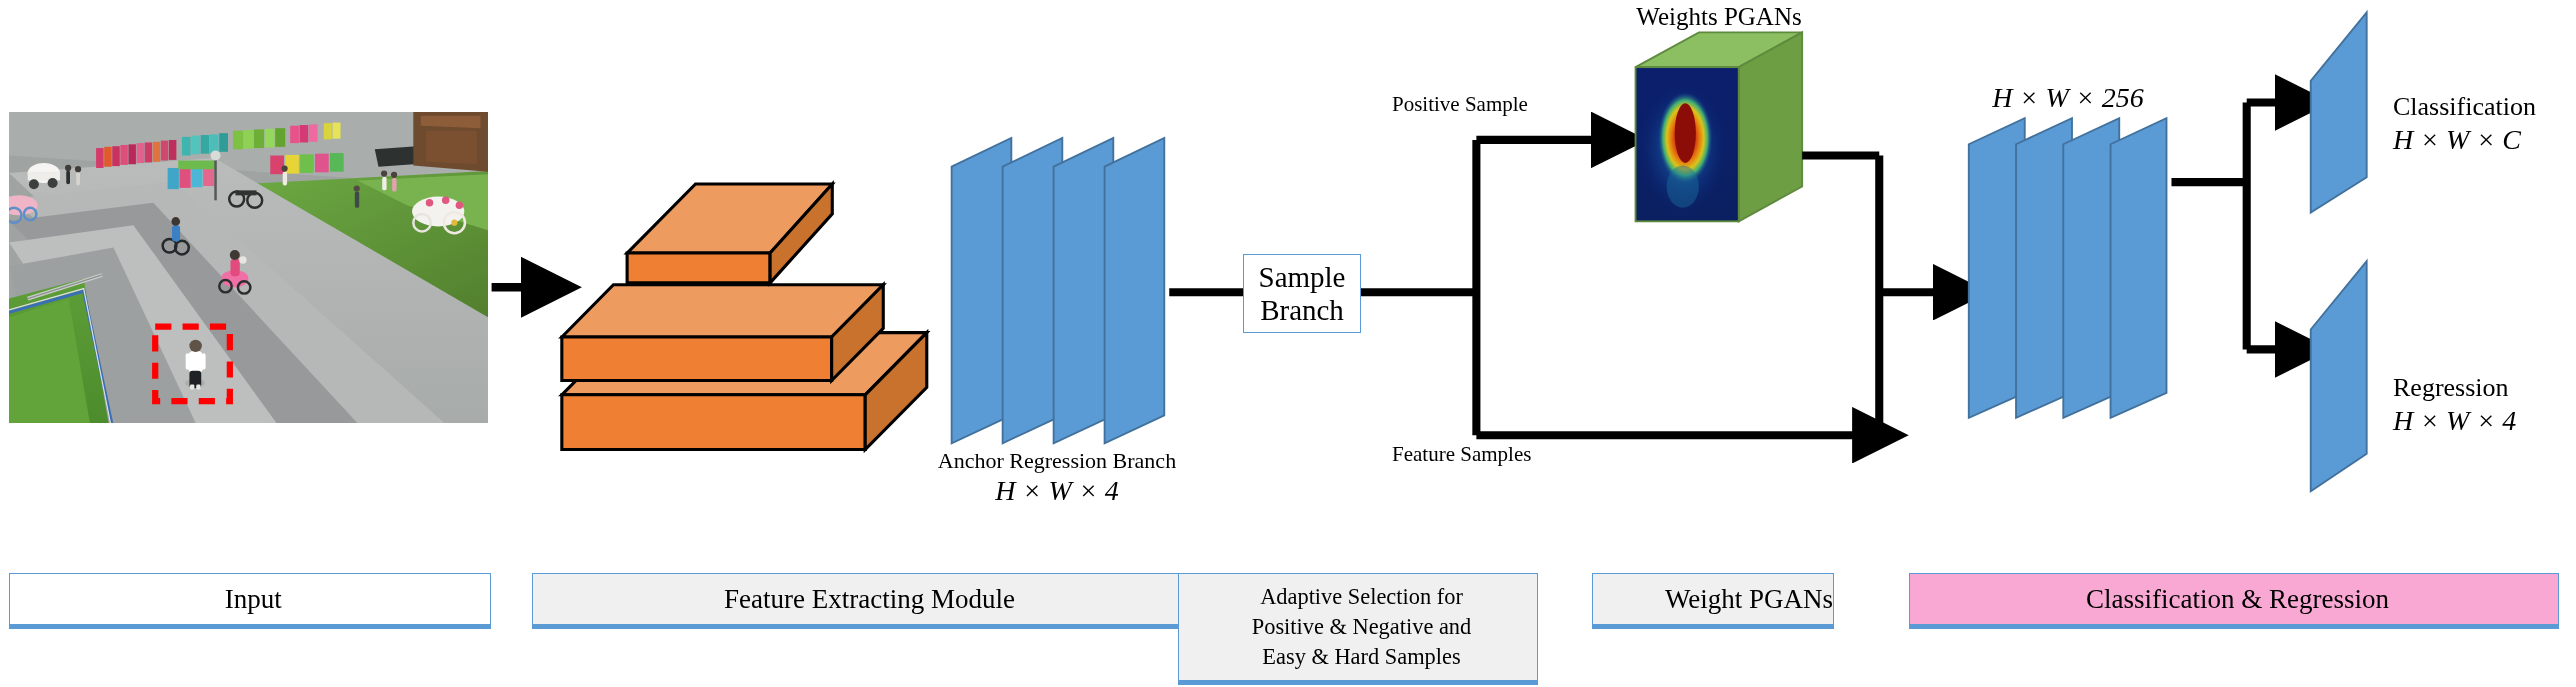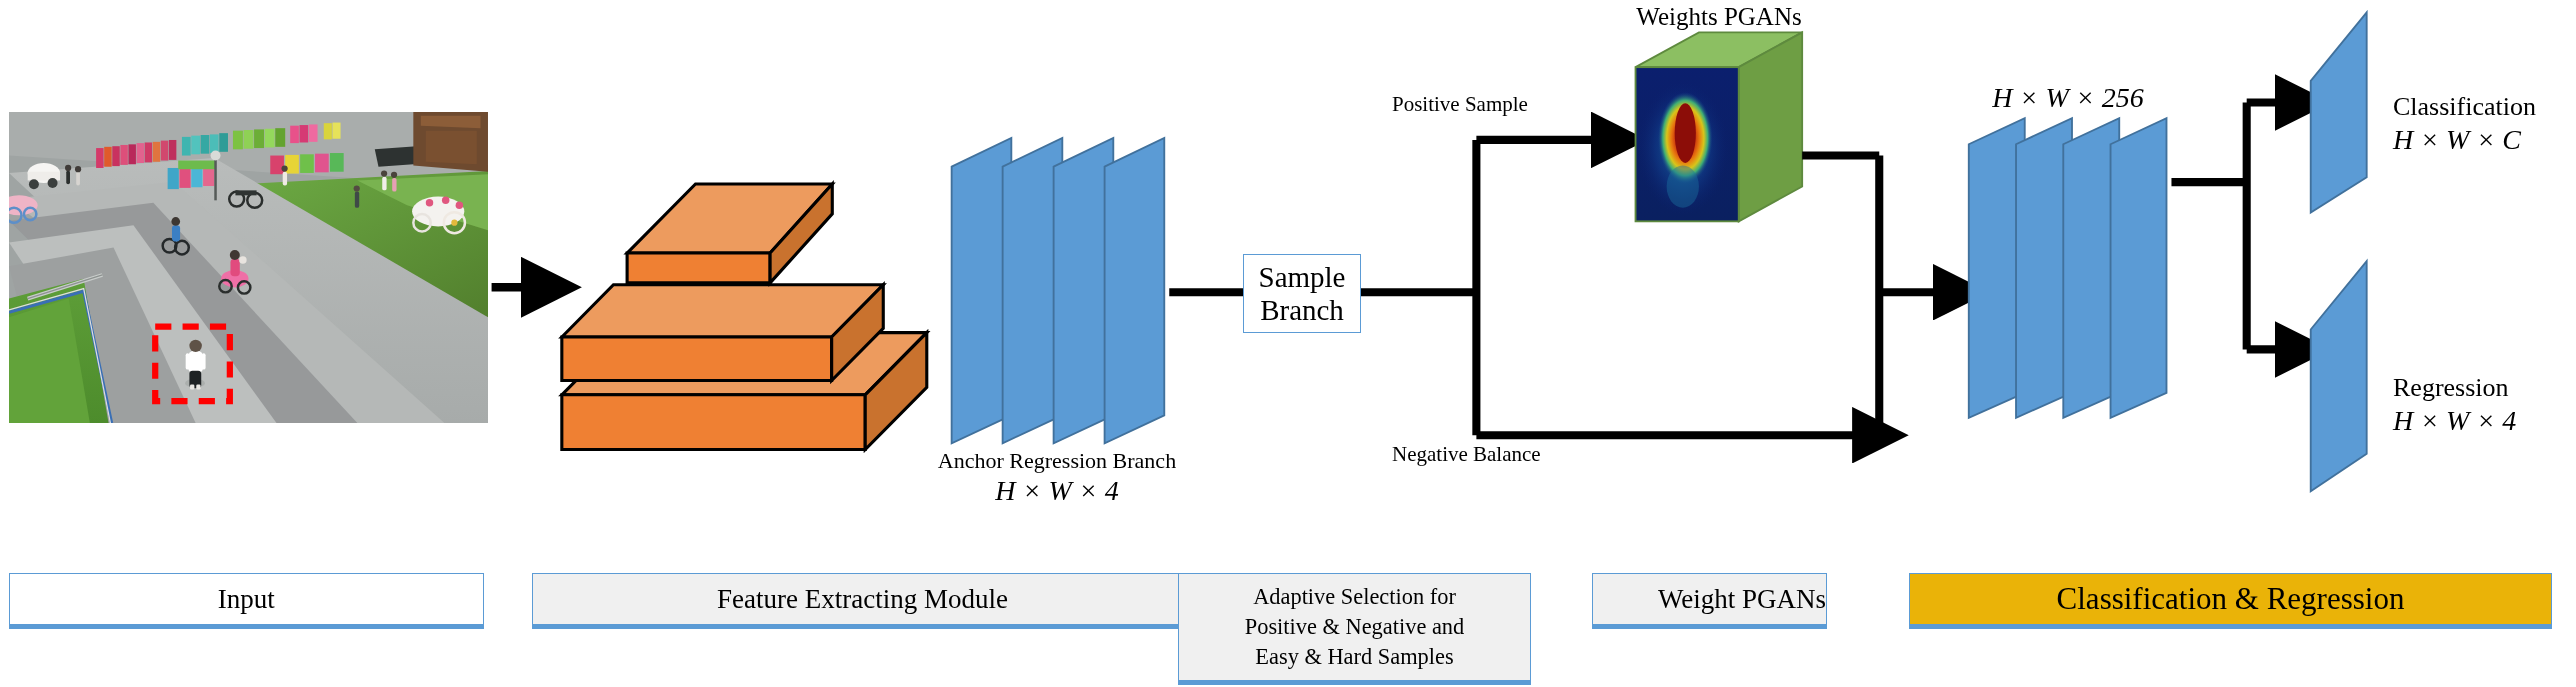--- a/index.html
+++ b/index.html
@@ -27,27 +27,27 @@
     border:1.9px solid #5B9BD5;background:#ffffff;
     display:flex;align-items:center;justify-content:center;
     font-size:29px;line-height:1.12;text-align:center;
   }
 
   
   .cap{
     position:absolute;border:1.9px solid #5B9BD5;
     border-bottom:5.6px solid #5B9BD5;
     display:flex;align-items:center;justify-content:center;
-    text-align:center;line-height:1.35;
+    text-align:center;line-height:1.35;padding-left:7px;
   }
   #cap-input{left:8.7px;top:573px;width:473px;height:50px;background:#ffffff;font-size:27px;}
   #cap-feature{left:532px;top:573px;width:659px;height:50px;background:#f0f0f0;font-size:27px;}
   #cap-adaptive{left:1178px;top:573px;width:351px;height:106px;background:#f0f0f0;font-size:22.4px;}
   #cap-weight{left:1592px;top:573px;width:233px;height:50px;background:#f0f0f0;font-size:27px;justify-content:flex-end;}
-  #cap-classreg{left:1909px;top:573px;width:641px;height:50px;background:#eab308;font-size:31px;}
+  #cap-classreg{left:1909px;top:573px;width:641px;height:50px;background:#f9a8d4;font-size:27px;}
 
   svg.layer{position:absolute;left:0;top:0;width:2576px;height:687px;overflow:visible;}
 </style>
 </head>
 <body>
 
 <div class="stage">
 
   <div class="abs" id="input-photo">
     <svg width="479" height="311" viewBox="0 0 770 500">
@@ -344,21 +344,21 @@
 
   <div id="sample-balance-box" class="abs">
     <span>
       <span>Sample</span><br>
       <span>Branch</span>
     </span>
   </div>
 
   <div class="lbl t-small" style="left:1392px;top:92px;">Positive Sample</div>
 
-  <div class="lbl t-small" style="left:1392px;top:442px;">Negative Balance</div>
+  <div class="lbl t-small" style="left:1392px;top:442px;">Feature Samples</div>
 
   <div class="lbl ctr t-title" style="left:1719px;top:1.9px;">Weights PGANs</div>
 
   <div class="lbl ctr t-dim" style="left:2068px;top:81px;">H × W × 256</div>
 
   <div class="lbl t-out" style="left:2393px;top:92px;text-align:left;">
     <div>Classification</div>
     <div class="t-dim">H × W × C</div>
   </div>
 

